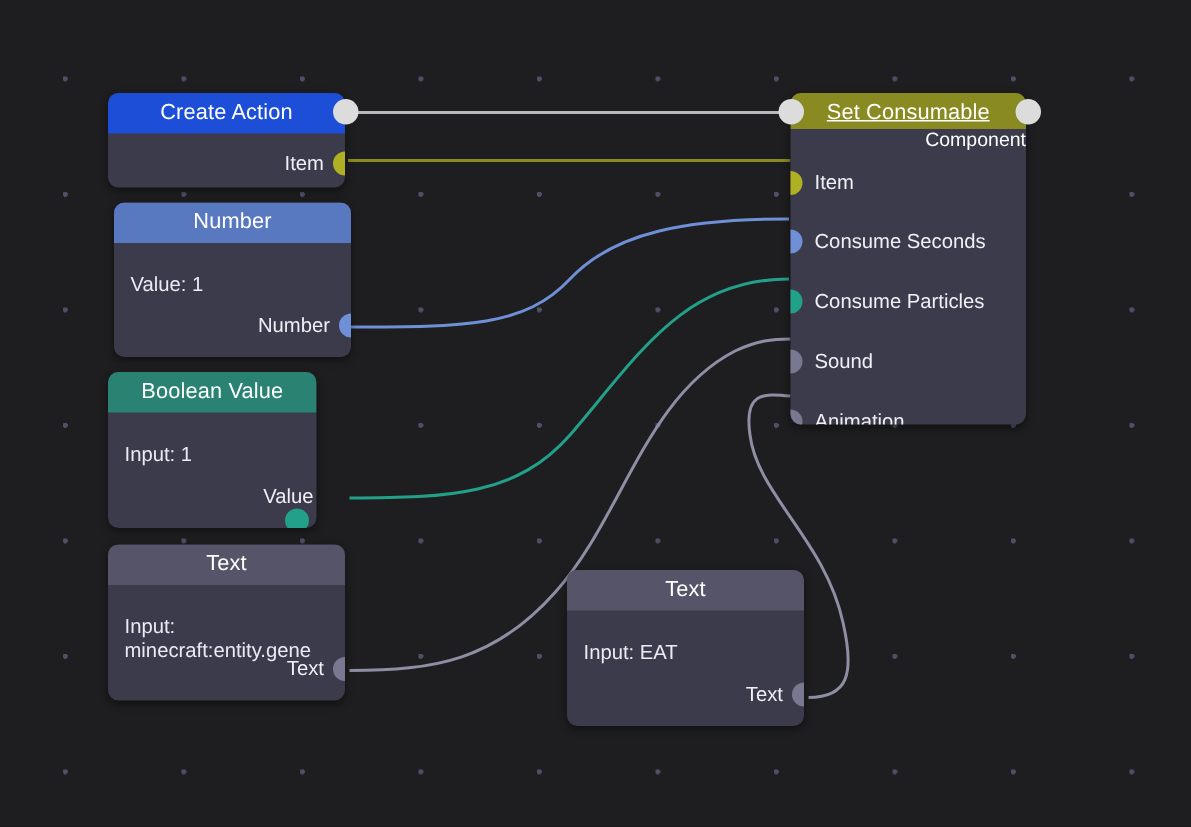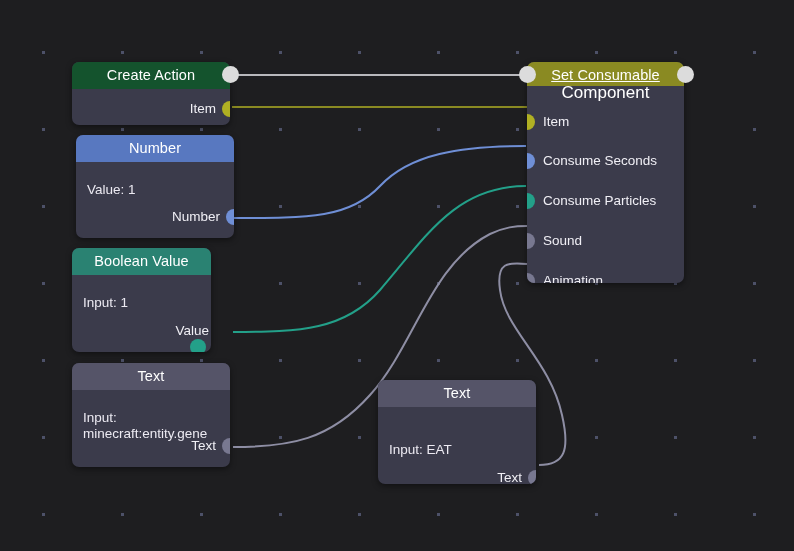--- a/index.html
+++ b/index.html
@@ -104,21 +104,21 @@
   <svg id="wires" viewBox="0 0 794 551" xmlns="http://www.w3.org/2000/svg">
     <path fill="none" stroke-width="2" stroke="#b9b9bd" d="M 232,75 C 330,75 430,75 527,75"></path>
     <path fill="none" stroke-width="2" stroke="#8a8a22" d="M 232,107 C 330,107 430,107 527,107"></path>
     <path fill="none" stroke-width="2" stroke="#6f8fd6" d="M 233,218 C 310,218 350,218 380,186 C 410,154 460,146 526,146"></path>
     <path fill="none" stroke-width="2" stroke="#23a089" d="M 233,332 C 300,332 345,330 380,290 C 425,238 455,186 526,186"></path>
     <path fill="none" stroke-width="2" stroke="#8e8ea4" d="M 233,447 C 290,447 330,440 370,395 C 415,345 430,265 490,234 C 505,227 515,226 527,226"></path>
     <path fill="none" stroke-width="2" stroke="#8e8ea4" d="M 539,465 C 565,465 570,450 562,415 C 550,360 505,330 500,290 C 496,262 508,262 527,264"></path>
   </svg>
 
   <div class="node" style="left:72px; top:62px; width:158px; height:63px;">
-    <div class="node-header" style="background:#14532d;">Create Action</div>
+    <div class="node-header" style="background:#1d4ed8;">Create Action</div>
     <div class="node-body" style="height:34px;">
       <div class="port-row out" style="top:12px;">
         <span class="port-label">Item</span>
         <span class="port-dot" style="background:#b0b023;"></span>
       </div>
     </div>
   </div>
   <span class="hdr-port" style="left:222px; top:66px; background:#dcdcdc;"></span>
 
   <div class="node" style="left:76px; top:135px; width:158px; height:103px;">
@@ -150,35 +150,35 @@
 minecraft:entity.gene</div>
       <div class="port-row out" style="top:48px;">
         <span class="port-label">Text</span>
         <span class="port-dot" style="background:#787890;"></span>
       </div>
     </div>
   </div>
 
   <div class="node" style="left:378px; top:380px; width:158px; height:104px;">
     <div class="node-header" style="background:#555468;">Text</div>
-    <div class="node-body" style="height:97px;margin-top:15px;">
+    <div class="node-body" style="height:97px;">
       <div class="field-text">Input: EAT</div>
       <div class="port-row out" style="top:48px;">
         <span class="port-label">Text</span>
         <span class="port-dot" style="background:#787890;"></span>
       </div>
     </div>
   </div>
 
   <div class="node" style="left:527px; top:62px; width:157px; height:221px;">
     <div class="node-header wrap" style="background:#8a8a22;">
       <span>Set Consumable</span>
     </div>
     <div class="node-body" style="height:194px;">
-      <div style="text-align:center; color:#ffffff; font-size:17px; line-height:16px; margin-top:-1px;">Component</div>
+      <div style="text-align:right; color:#ffffff; font-size:13px; line-height:16px; margin-top:-1px;">Component</div>
 
       <div class="port-row in" style="top:29px;">
         <span class="port-dot" style="background:#b0b023;"></span>
         <span class="port-label">Item</span>
       </div>
 
       <div class="port-row in" style="top:68px;">
         <span class="port-dot" style="background:#6f8fd6;"></span>
         <span class="port-label">Consume Seconds</span>
       </div>

